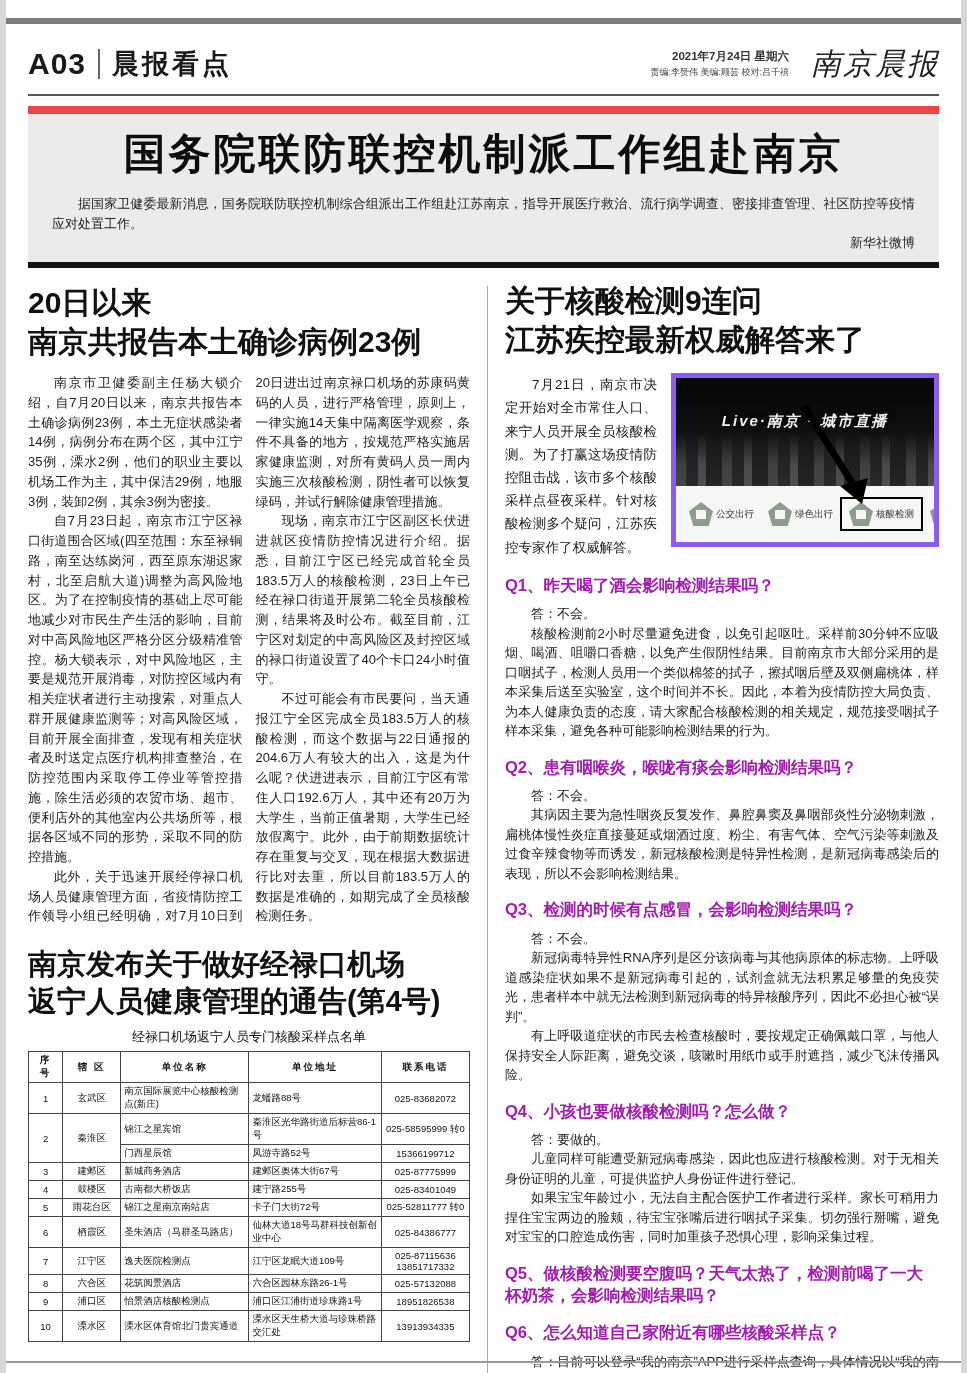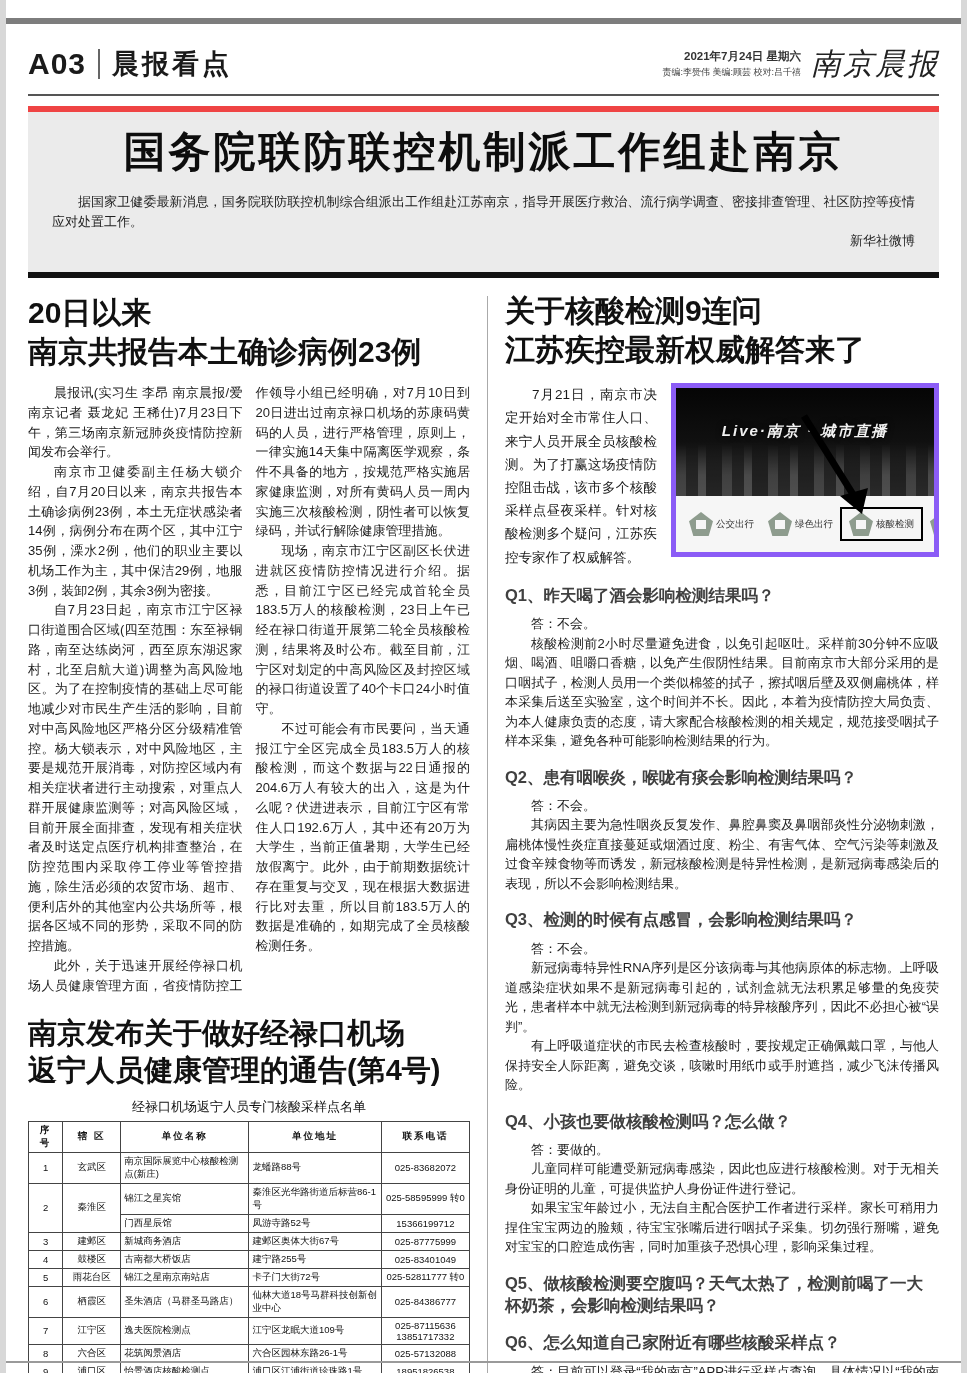--- a/index.html
+++ b/index.html
@@ -6,29 +6,29 @@
   html,body { background:#d8d8d8; }
   body { font-family:"Liberation Sans","DejaVu Sans",sans-serif; color:#1a1a1a; }
   .page { width:955px; height:1373px; background:#fff; margin:0 auto; position:relative; overflow:hidden; }
 
   
   .top-rule { position:absolute; top:18px; left:0; width:100%; height:6px; background:#7d7d7d; }
   .masthead { display:flex; align-items:center; margin:38px 22px 0; height:52px; }
   .page-no { font-size:30px; font-weight:bold; letter-spacing:1px; }
   .mast-div { width:2px; height:30px; background:#666; margin:0 12px; }
   .section-name { font-size:27px; font-weight:bold; letter-spacing:3px; }
-  .mast-right { margin-left:auto; display:flex; align-items:center; gap:10px; }
+  .mast-right { margin-left:auto; display:flex; align-items:center; gap:22px; }
   .mast-meta { text-align:right; color:#333; }
   .mast-date { font-size:11.5px; font-weight:bold; }
   .mast-credits { font-size:9px; margin-top:2px; color:#444; }
   .paper-logo { font-family:"DejaVu Serif","Liberation Serif",serif; font-style:italic; font-weight:normal; font-size:30px; letter-spacing:2px; color:#222; }
   .mast-hr { border:none; border-top:2px solid #555; margin:4px 22px 0; }
 
   
-  .banner { margin:10px 22px 0; background:#ebebeb; border-top:6px solid #ef4444; border-bottom:6px solid #121212; padding:12px 24px 20px; }
+  .banner { margin:10px 22px 0; background:#ebebeb; border-top:8px solid #ef4444; border-bottom:6px solid #121212; padding:12px 24px 8px; }
   .banner h1 { text-align:center; font-size:42px; font-weight:900; letter-spacing:3px; color:#0d0d0d; }
   .banner .deck { margin-top:12px; font-size:13px; line-height:1.55; text-align:justify; text-indent:2em; color:#222; }
   .banner .src { text-align:right; font-size:13px; color:#222; padding-bottom:2px; }
 
   
   .content { display:flex; margin:14px 22px 0; }
   .col-left { width:442px; flex:0 0 442px; }
   .col-div { width:1px; background:#aaa; margin:4px 17px 10px; }
   .col-right { flex:1; min-width:0; }
 
@@ -63,21 +63,21 @@
     display:flex; justify-content:space-around; align-items:center; padding:0 6px; }
   .icon-col { display:flex; flex-direction:row; align-items:center; gap:3px; padding:3px 7px; }
   .icon-col.hl { border:2.5px solid #000; }
   .penta { width:24px; height:24px; background:#8e9c8e;
     clip-path:polygon(50% 0%, 100% 38%, 82% 100%, 18% 100%, 0% 38%); position:relative; }
   .penta::after { content:""; position:absolute; left:7px; top:8px; width:10px; height:9px; background:#f6f6f6; }
   .icon-label { font-size:9.5px; color:#333; white-space:nowrap; }
   .arrow-svg { position:absolute; left:0; top:0; pointer-events:none; }
 
   
-  .qa h3 { font-size:16.5px; font-weight:800; color:#404040; margin:15px 0 8px; line-height:1.35; }
+  .qa h3 { font-size:16.5px; font-weight:800; color:#a21caf; margin:15px 0 8px; line-height:1.35; }
   .qa p { font-size:13px; line-height:1.5; text-indent:2em; text-align:justify; color:#1c1c1c; }
 
   .bottom-rule { position:absolute; left:0; bottom:10px; width:100%; border-top:2px solid #9a9a9a; }
 </style>
 </head>
 <body>
 
 <div class="page">
 
   <div class="top-rule"></div>
@@ -104,21 +104,20 @@
 
   <div class="content">
 
     <div class="col-left">
 
       <h2 class="art-title a1-title">
         <span>20日以来</span><br>
         <span>南京共报告本土确诊病例23例</span>
       </h2>
       <div class="cols2">
-          <p>晨报讯(实习生 李昂 南京晨报/爱南京记者 聂龙妃 王稀仕)7月23日下午，第三场南京新冠肺炎疫情防控新闻发布会举行。</p>
           <p>南京市卫健委副主任杨大锁介绍，自7月20日以来，南京共报告本土确诊病例23例，本土无症状感染者14例，病例分布在两个区，其中江宁35例，溧水2例，他们的职业主要以机场工作为主，其中保洁29例，地服3例，装卸2例，其余3例为密接。</p>
           <p>自7月23日起，南京市江宁区禄口街道围合区域(四至范围：东至禄铜路，南至达练岗河，西至原东湖迟家村，北至启航大道)调整为高风险地区。为了在控制疫情的基础上尽可能地减少对市民生产生活的影响，目前对中高风险地区严格分区分级精准管控。杨大锁表示，对中风险地区，主要是规范开展消毒，对防控区域内有相关症状者进行主动搜索，对重点人群开展健康监测等；对高风险区域，目前开展全面排查，发现有相关症状者及时送定点医疗机构排查整治，在防控范围内采取停工停业等管控措施，除生活必须的农贸市场、超市、便利店外的其他室内公共场所等，根据各区域不同的形势，采取不同的防控措施。</p>
           <p>此外，关于迅速开展经停禄口机场人员健康管理方面，省疫情防控工作领导小组已经明确，对7月10日到20日进出过南京禄口机场的苏康码黄码的人员，进行严格管理，原则上，一律实施14天集中隔离医学观察，条件不具备的地方，按规范严格实施居家健康监测，对所有黄码人员一周内实施三次核酸检测，阴性者可以恢复绿码，并试行解除健康管理措施。</p>
           <p>现场，南京市江宁区副区长伏进进就区疫情防控情况进行介绍。据悉，目前江宁区已经完成首轮全员183.5万人的核酸检测，23日上午已经在禄口街道开展第二轮全员核酸检测，结果将及时公布。截至目前，江宁区对划定的中高风险区及封控区域的禄口街道设置了40个卡口24小时值守。</p>
           <p>不过可能会有市民要问，当天通报江宁全区完成全员183.5万人的核酸检测，而这个数据与22日通报的204.6万人有较大的出入，这是为什么呢？伏进进表示，目前江宁区有常住人口192.6万人，其中还有20万为大学生，当前正值暑期，大学生已经放假离宁。此外，由于前期数据统计存在重复与交叉，现在根据大数据进行比对去重，所以目前183.5万人的数据是准确的，如期完成了全员核酸检测任务。</p>
         </div>
 
       <h2 class="art-title a2-title">
         <span>南京发布关于做好经禄口机场</span><br>
         <span>返宁人员健康管理的通告(第4号)</span>

